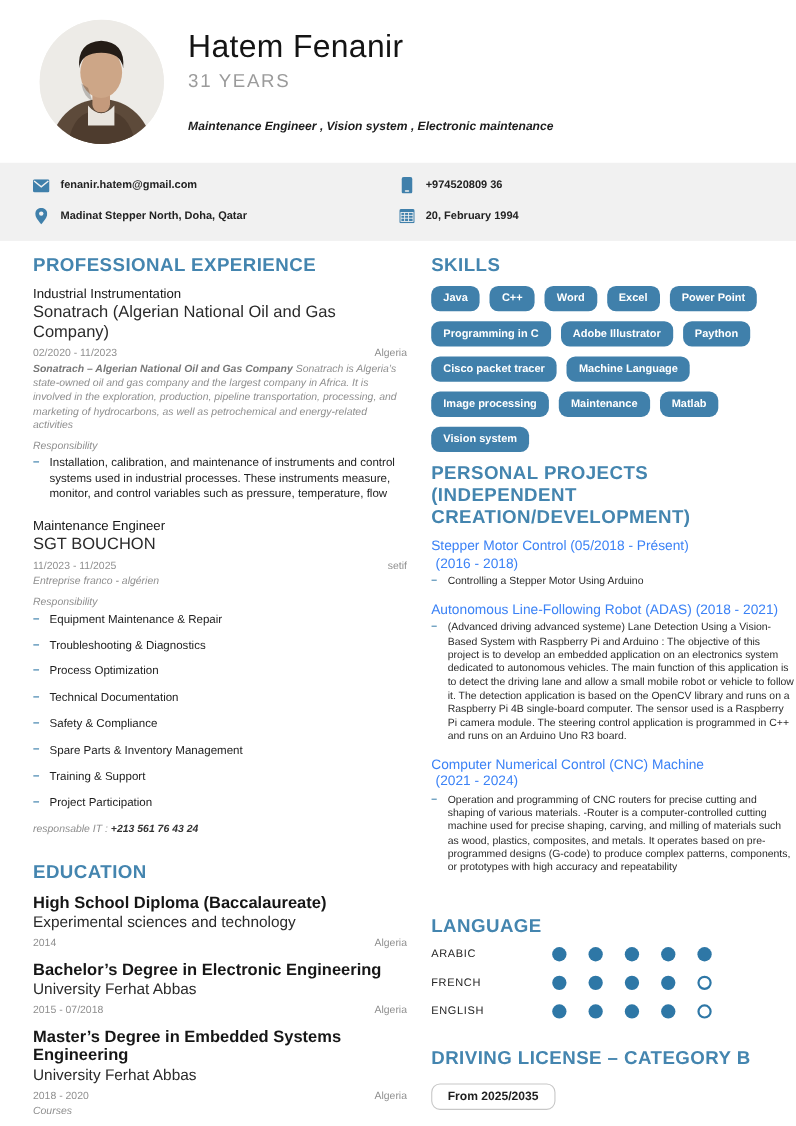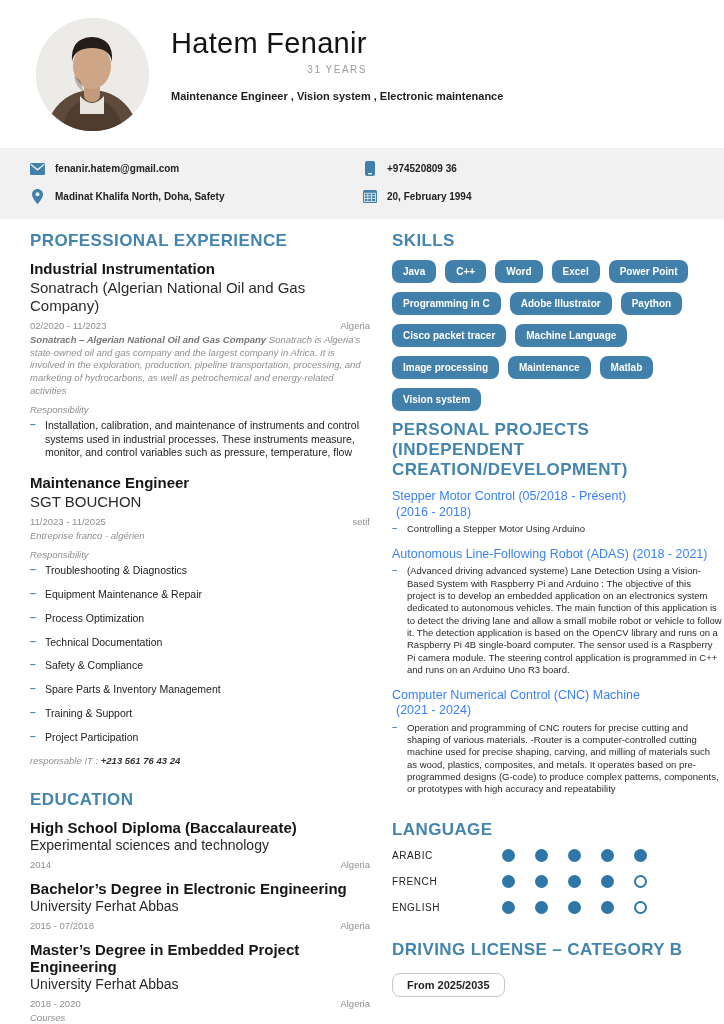--- a/index.html
+++ b/index.html
@@ -7,39 +7,39 @@
     width:724px;height:1024px;background:#ffffff;position:relative;overflow:hidden;
     font-family:"Liberation Sans", sans-serif;color:#1c1c1c;
   }
   
   .header{display:flex;align-items:flex-start;padding:18px 30px 0 36px;height:122px;}
   .avatar{
     width:113px;height:113px;border-radius:50%;overflow:hidden;background:#eceae6;flex:0 0 auto;
   }
   .head-text{margin-left:22px;padding-top:10px;}
   .name{font-size:29px;letter-spacing:.3px;color:#141414;line-height:1.05;}
-  .age{font-size:10px;color:#9b9b9b;letter-spacing:1.5px;margin-top:6px;text-align:center;}
-  .role{font-size:11px;font-weight:bold;color:#1d1d1d;margin-top:15px;}
+  .age{font-size:17px;color:#9b9b9b;letter-spacing:1.5px;margin-top:6px;}
+  .role{font-size:11px;font-weight:bold;color:#1d1d1d;margin-top:25px;font-style:italic;}
   
   .band{
     background:#f1f1f1;margin-top:8px;padding:13px 30px 15px 30px;
     display:grid;grid-template-columns:1fr 1fr;grid-row-gap:13px;
   }
   .contact-item{display:flex;align-items:center;font-size:10px;font-weight:bold;color:#222;}
   .cicon{width:15px;height:15px;margin-right:10px;display:inline-flex;align-items:center;justify-content:center;flex:0 0 auto;}
   
   .main{display:flex;padding:12px 24px 0 30px;gap:22px;height:800px;overflow:hidden;}
   .col-left{width:340px;flex:0 0 auto;}
   .col-right{width:330px;flex:0 0 auto;}
   h2.sec{
     font-size:17px;color:#4485af;margin:0 0 9px 0;letter-spacing:.4px;line-height:1.18;
     font-weight:bold;
   }
   .job{margin-bottom:14px;}
-  .job-title{font-size:15px;font-weight:bold;color:#161616;line-height:1.2;}
+  .job-title{font-size:12px;font-weight:normal;color:#161616;line-height:1.2;}
   .job-company{font-size:15px;color:#2a2a2a;line-height:1.2;margin-top:1px;}
   .meta{display:flex;justify-content:space-between;color:#8f8f8f;font-size:9.5px;margin:5px 0 3px 0;}
   .summary{font-style:italic;color:#8f8f8f;font-size:9.5px;line-height:1.34;}
   .summary b{color:#777;}
   .resp{font-style:italic;color:#8f8f8f;font-size:9.5px;margin:6px 0 4px 0;}
   ul.blist{list-style:none;margin:0;padding:0;}
   ul.blist li{
     position:relative;padding-left:15px;font-size:10.5px;color:#222;line-height:1.32;margin-bottom:7px;
   }
   ul.blist li::before{content:"–";position:absolute;left:0;top:-1px;color:#4485af;font-weight:bold;}
@@ -114,21 +114,21 @@
     </span>
     <span>+974520809 36</span>
   </div>
   <div class="contact-item">
     <span class="cicon">
       <svg width="11" height="15" viewBox="0 0 11 15">
           <path d="M5.5 0 C8.5 0 11 2.4 11 5.4 C11 9.2 5.5 15 5.5 15 C5.5 15 0 9.2 0 5.4 C0 2.4 2.5 0 5.5 0 Z" fill="#4080ab"></path>
           <circle cx="5.5" cy="5.2" r="2" fill="#f1f1f1"></circle>
         </svg>
     </span>
-    <span>Madinat Khalifa North, Doha, Safety</span>
+    <span>Madinat Stepper North, Doha, Qatar</span>
   </div>
   <div class="contact-item">
     <span class="cicon">
       <svg width="14" height="13" viewBox="0 0 14 13">
           <rect width="14" height="13" rx="1.5" fill="#4080ab"></rect>
           <rect x="1.5" y="3.2" width="11" height="8.2" fill="none" stroke="#f1f1f1" stroke-width="0.8"></rect>
           <path d="M1.5 5.8 H12.5 M1.5 8.4 H12.5 M4.8 3.2 V11.4 M8.4 3.2 V11.4" stroke="#f1f1f1" stroke-width="0.8"></path>
         </svg>
     </span>
     <span>20, February 1994</span>
@@ -157,22 +157,22 @@
     <div class="job">
       <div class="job-title">Maintenance Engineer</div>
       <div class="job-company">SGT BOUCHON</div>
       <div class="meta">
         <span>11/2023 - 11/2025</span>
         <span>setif</span>
       </div>
       <div class="summary">Entreprise franco - algérien</div>
       <div class="resp">Responsibility</div>
       <ul class="blist spread">
+        <li>Equipment Maintenance &amp; Repair</li>
         <li>Troubleshooting &amp; Diagnostics</li>
-        <li>Equipment Maintenance &amp; Repair</li>
         <li>Process Optimization</li>
         <li>Technical Documentation</li>
         <li>Safety &amp; Compliance</li>
         <li>Spare Parts &amp; Inventory Management</li>
         <li>Training &amp; Support</li>
         <li>Project Participation</li>
       </ul>
       <div class="it-note"><span>responsable IT : </span><b>+213 561 76 43 24</b></div>
     </div>
 
@@ -190,21 +190,21 @@
     <div class="edu">
       <div class="edu-title">Bachelor’s Degree in Electronic Engineering</div>
       <div class="edu-sub">University Ferhat Abbas</div>
       <div class="meta">
         <span>2015 - 07/2018</span>
         <span>Algeria</span>
       </div>
     </div>
 
     <div class="edu">
-      <div class="edu-title">Master’s Degree in Embedded Project Engineering</div>
+      <div class="edu-title">Master’s Degree in Embedded Systems Engineering</div>
       <div class="edu-sub">University Ferhat Abbas</div>
       <div class="meta">
         <span>2018 - 2020</span>
         <span>Algeria</span>
       </div>
       <div class="courses-label">Courses</div>
 
     </div>
   </div>
 
@@ -256,21 +256,21 @@
     </div>
 
     <div class="proj">
       <div class="proj-title">Computer Numerical Control (CNC) Machine</div>
       <div class="proj-title" style="padding-left:4px;">(2021 - 2024)</div>
       <ul class="blist">
         <li>Operation and programming of CNC routers for precise cutting and shaping of various materials. -Router is a computer-controlled cutting machine used for precise shaping, carving, and milling of materials such as wood, plastics, composites, and metals. It operates based on pre-programmed designs (G-code) to produce complex patterns, components, or prototypes with high accuracy and repeatability</li>
       </ul>
     </div>
 
-    <h2 class="sec" style="margin-top:24px;">LANGUAGE</h2>
+    <h2 class="sec" style="margin-top:36px;">LANGUAGE</h2>
 
     <div>
       <div class="lang-row">
         <span class="lang-name">ARABIC</span>
         <span class="dots">
             <span class="dot"></span>
             <span class="dot"></span>
             <span class="dot"></span>
             <span class="dot"></span>
             <span class="dot"></span>

